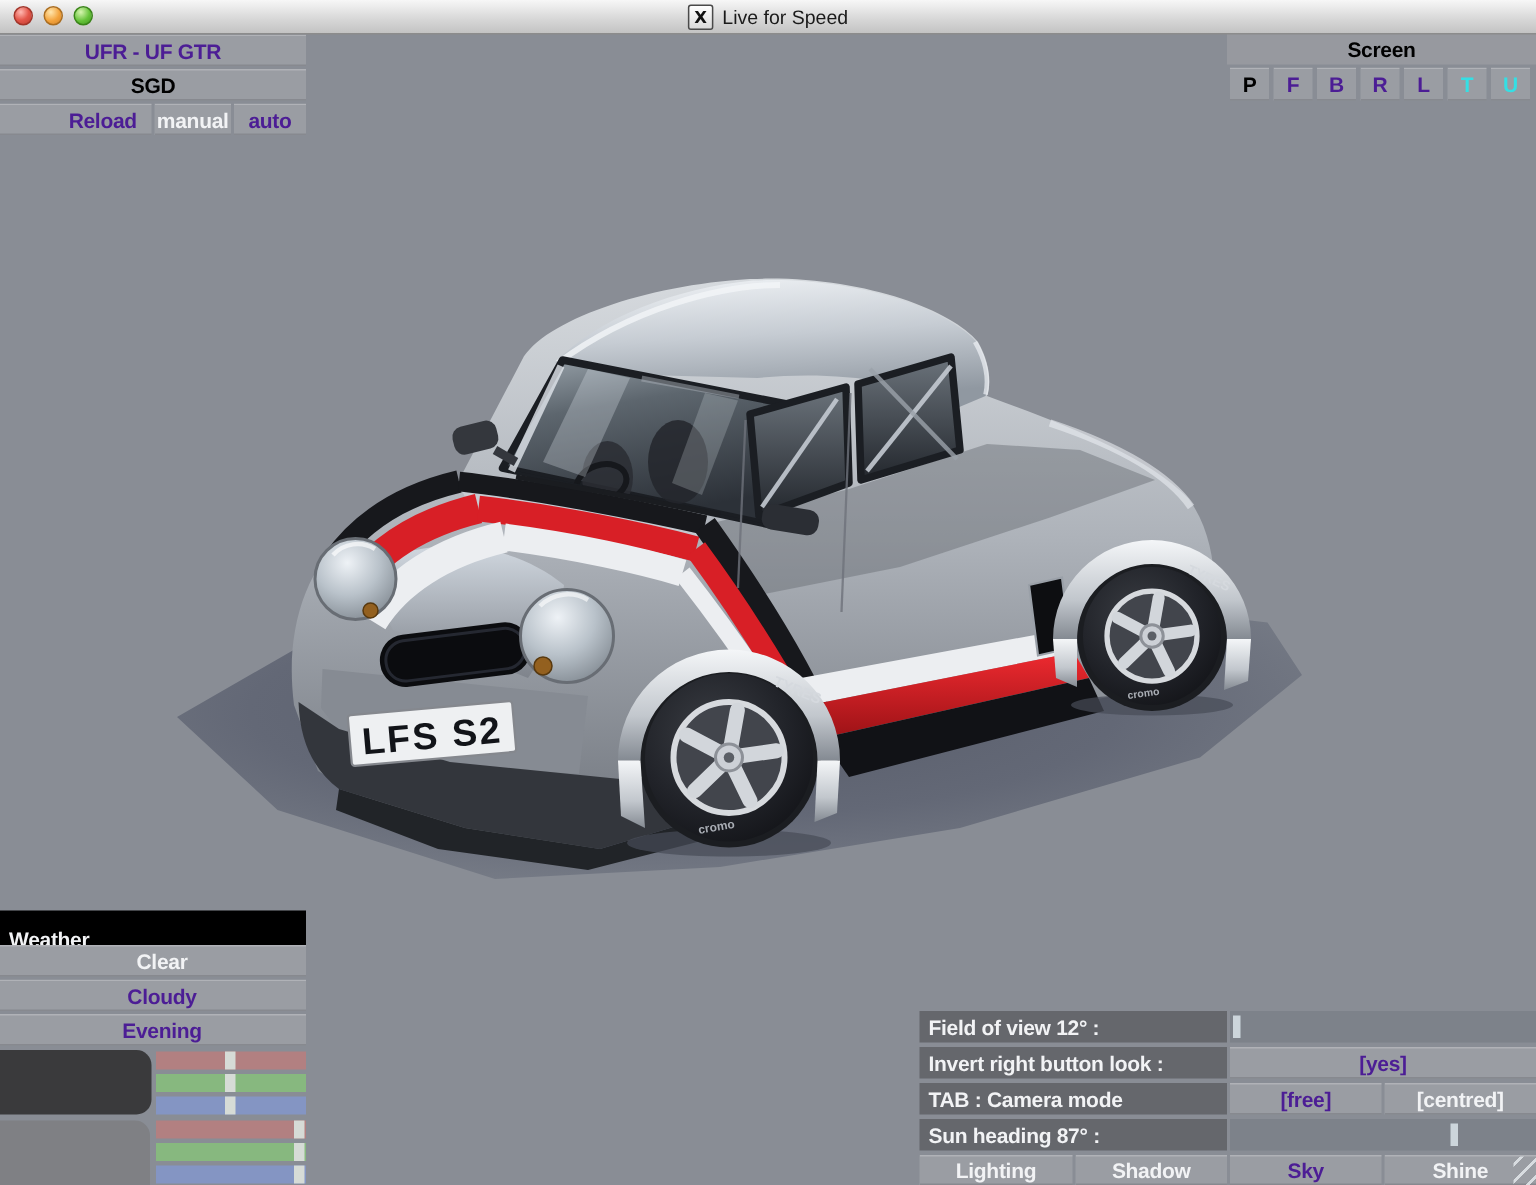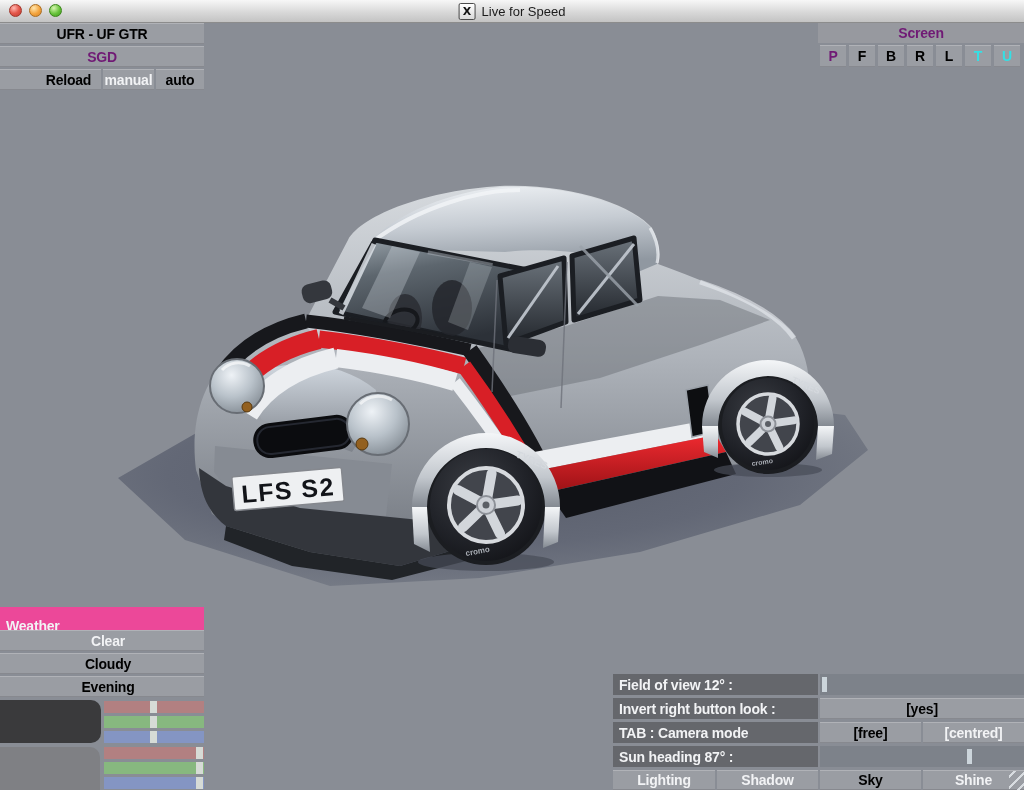--- a/index.html
+++ b/index.html
@@ -14,34 +14,34 @@
   .tl.green{left:49px;background:radial-gradient(circle at 35% 28%,#d7f5b0,#66c33a 55%,#42981f);border:1px solid #3a8519;}
   .title-wrap{position:absolute;left:50%;top:0;transform:translateX(-50%);height:22px;
     display:flex;align-items:center;gap:6px;}
   .xicon{width:15px;height:15px;border:1px solid #4a4a4a;border-radius:2px;
     background:linear-gradient(#ffffff,#d9d9d9);color:#111;font-size:11px;font-weight:bold;
     display:flex;align-items:center;justify-content:center;font-family:"DejaVu Sans",sans-serif;}
   .title-text{font-size:13px;color:#1b1b1b;}
   
   .btn,.bar{position:absolute;display:flex;align-items:center;justify-content:center;
     font-weight:bold;font-size:14px;letter-spacing:-0.2px;box-sizing:border-box;z-index:20;}
-  .btn{background:#9a9da3;color:#000000;box-shadow:inset 0 1px 0 rgba(255,255,255,.22), inset 0 -1px 0 rgba(0,0,0,.12);}
+  .btn{background:#9a9da3;color:#4c1d95;box-shadow:inset 0 1px 0 rgba(255,255,255,.22), inset 0 -1px 0 rgba(0,0,0,.12);}
   .bar{background:#65676c;color:#f2f3f5;justify-content:flex-start;padding-left:6px;}
-  .white{color:#f2f3f5;} .orange{color:#701a75;} .cyan{color:#35dfe4;}
+  .white{color:#f2f3f5;} .orange{color:#000000;} .cyan{color:#35dfe4;}
   
   .p-vehicle{left:0;top:23px;width:204px;height:21px;}
   .p-skin{left:0;top:46px;width:204px;height:21px;}
   .p-reload{left:0;top:69px;width:101px;height:21px;padding-left:36px;}
   .p-manual{left:103px;top:69px;width:51px;height:21px;}
   .p-auto{left:156px;top:69px;width:48px;height:21px;}
   
   .p-screen-title{left:818px;top:22px;width:206px;height:21px;justify-content:center;padding-left:0;background:#97999f;}
   .screen-btn{top:45px;width:26px;height:22px;}
   
-  .p-weather-title{left:0;top:607px;width:204px;height:37px;background:#ec4899;}
+  .p-weather-title{left:0;top:607px;width:204px;height:37px;background:#000000;}
   .weather-opt{left:0;width:204px;height:21px;padding-left:12px;}
   
   .swatch{position:absolute;z-index:20;}
   .swatch1{left:0;top:700px;width:101px;height:43px;background:#3a3a3c;border-radius:0 10px 10px 0;}
   .swatch2{left:0;top:747px;width:100px;height:43px;background:#7f8084;border-radius:0 10px 0 0;}
   .mixbar{position:absolute;left:104px;width:100px;height:12px;z-index:20;}
   .bar-r{background:#b28081;} .bar-g{background:#87b87f;} .bar-b{background:#8495c3;}
   .mixhandle{position:absolute;top:0;width:7px;height:12px;background:#d6dbd6;}
   
   .set-label{left:613px;width:205px;height:21px;font-size:14px;}

